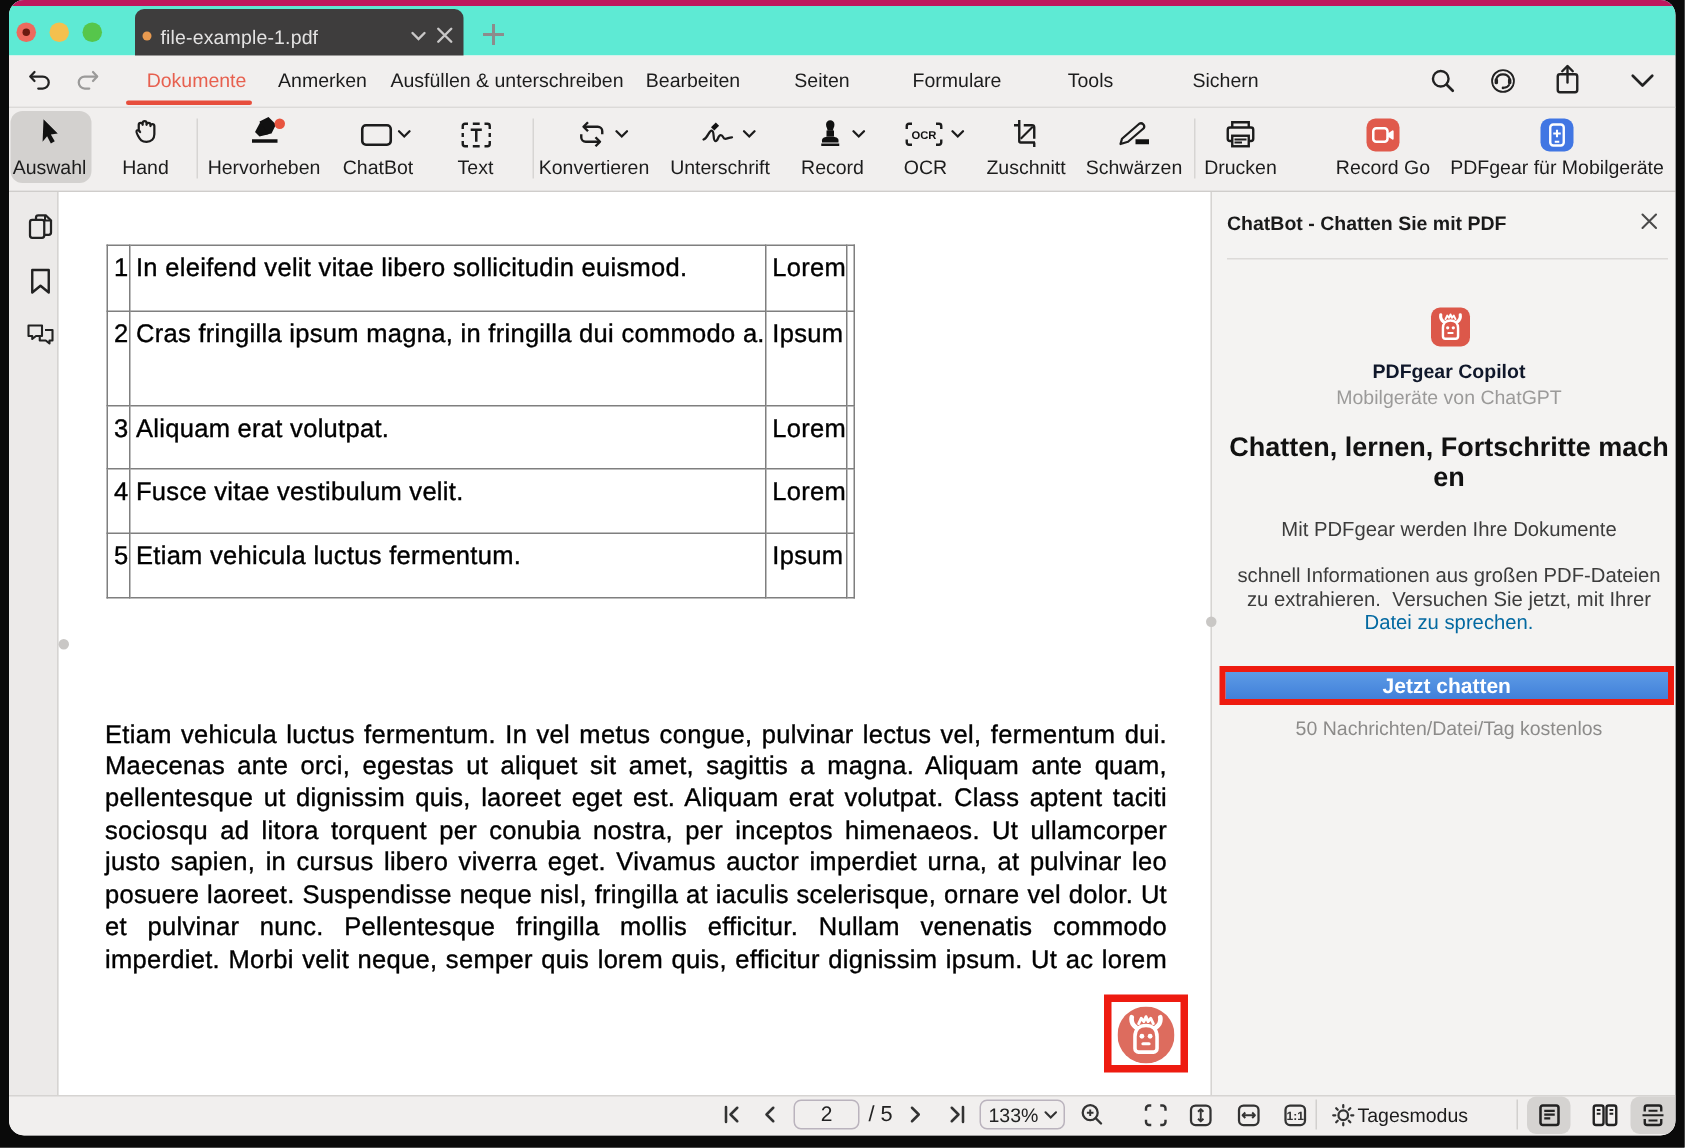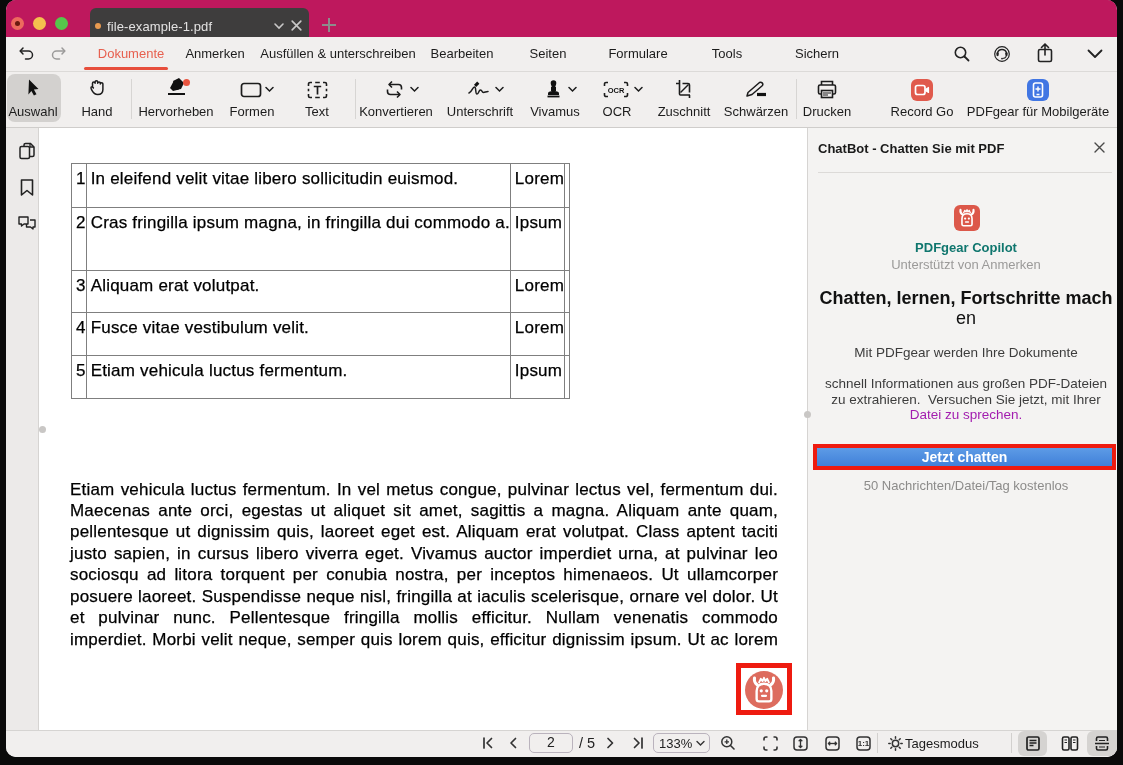--- a/index.html
+++ b/index.html
@@ -1,17 +1,17 @@
 <!DOCTYPE html>
 <html><head><meta charset="utf-8"><style>
 *{margin:0;padding:0;box-sizing:border-box}
 html,body{width:1123px;height:765px;background:#0a0a0a;font-family:"Liberation Sans",sans-serif;overflow:hidden}
 #win{position:absolute;left:6px;top:0;width:1111px;height:757px;border-radius:10px;overflow:hidden;background:#fff}
 .abs{position:absolute}
-#titlebar{position:absolute;left:0;top:0;width:100%;height:37px;background:#be185d;border-top:6px solid #be185d}
+#titlebar{position:absolute;left:0;top:0;width:100%;height:37px;background:#5eead4;border-top:4px solid #be185d}
 .light{position:absolute;top:10.5px;width:13px;height:13px;border-radius:50%}
 #tab{position:absolute;left:84px;top:2px;width:219px;height:35px;background:#3e3d3d;border-radius:6px 6px 0 0}
 #tab .dot{position:absolute;left:5px;top:14.5px;width:6px;height:6px;border-radius:50%;background:#e89a50}
 #tab .name{position:absolute;left:17px;top:11px;font-size:13px;color:#e3e2e2;letter-spacing:.1px}
 #menubar{position:absolute;left:0;top:37px;width:100%;height:34px;background:#f1efee}
 .mitem{position:absolute;top:46px;font-size:13px;color:#1c1c1c;white-space:nowrap;transform:translateX(-50%)}
 #startu{position:absolute;left:78px;top:66.5px;width:84px;height:3px;border-radius:2px;background:#e74e3c}
 #toolbar{position:absolute;left:0;top:71px;width:100%;height:56px;background:#f1efee;border-top:1px solid #dcdad8}
 #selbg{position:absolute;left:1px;top:74px;width:54px;height:48px;border-radius:8px;background:#d3d1cf}
 .tlabel{position:absolute;top:104px;font-size:13px;color:#1c1c1c;white-space:nowrap;transform:translateX(-50%)}
@@ -107,21 +107,21 @@
       <path d="M3 17h17" stroke="#111" stroke-width="2.2"></path>
     </svg>
   <div class="abs" style="left:177px;top:78.5px;width:7px;height:7px;border-radius:50%;background:#e8543f"></div>
   <div class="tlabel" style="left:170px">Hervorheben</div>
   <svg class="abs" style="left:234px;top:82px" width="22" height="16" viewBox="0 0 22 16">
       <rect x="1.5" y="1.5" width="19" height="13" rx="2.5" stroke="#1c1c1c" stroke-width="1.7" fill="none"></rect>
     </svg>
   <svg class="abs" style="left:259px;top:86px" width="9" height="7" viewBox="0 0 9 7">
       <path d="M1 1.5l3.5 3.5L8 1.5" stroke="#1c1c1c" stroke-width="1.5" fill="none" stroke-linecap="round"></path>
     </svg>
-  <div class="tlabel" style="left:246px">Formen</div>
+  <div class="tlabel" style="left:246px">ChatBot</div>
   <svg class="abs" style="left:301px;top:81px" width="21" height="18" viewBox="0 0 21 18">
       <path d="M5 1.5H3A1.5 1.5 0 0 0 1.5 3v2M16 1.5h2A1.5 1.5 0 0 1 19.5 3v2M5 16.5H3A1.5 1.5 0 0 1 1.5 15v-2M16 16.5h2a1.5 1.5 0 0 0 1.5-1.5v-2" stroke="#1c1c1c" stroke-width="1.6" fill="none"></path>
       <path d="M8.2 1.5h4.6M8.2 16.5h4.6M1.5 7.7v2.6M19.5 7.7v2.6" stroke="#1c1c1c" stroke-width="1.6"></path>
       <path d="M6.8 5.5h7.4M10.5 5.5v8" stroke="#1c1c1c" stroke-width="1.7"></path>
     </svg>
   <div class="tlabel" style="left:311px">Text</div>
   <div class="vsep" style="left:349px"></div>
   <svg class="abs" style="left:378px;top:80px" width="21" height="19" viewBox="0 0 21 19">
       <path d="M5.5 4.5h9a3 3 0 0 1 3 3v2" stroke="#1c1c1c" stroke-width="1.6" fill="none"></path>
       <path d="M15.5 14.5h-9a-3 3 0 0 1-3-3v-2" stroke="#1c1c1c" stroke-width="1.6" fill="none"></path>
@@ -142,21 +142,21 @@
   <div class="tlabel" style="left:474px">Unterschrift</div>
   <svg class="abs" style="left:539px;top:78px" width="17" height="21" viewBox="0 0 17 21">
       <path d="M8.5 2.2a2.8 2.8 0 0 1 2.8 2.8c0 2-1 2.6-1 4.2h-3.6c0-1.6-1-2.2-1-4.2a2.8 2.8 0 0 1 2.8-2.8z" fill="#111"></path>
       <rect x="6" y="9" width="5" height="4" fill="#111"></rect>
       <path d="M3 15.5c0-1.4 1.5-2.5 5.5-2.5s5.5 1.1 5.5 2.5V17H3z" fill="#111"></path>
       <path d="M2.5 18.5h12" stroke="#111" stroke-width="1.8"></path>
     </svg>
   <svg class="abs" style="left:562px;top:86px" width="9" height="7" viewBox="0 0 9 7">
       <path d="M1 1.5l3.5 3.5L8 1.5" stroke="#1c1c1c" stroke-width="1.5" fill="none" stroke-linecap="round"></path>
     </svg>
-  <div class="tlabel" style="left:549px">Vivamus</div>
+  <div class="tlabel" style="left:549px">Record</div>
   <svg class="abs" style="left:597px;top:81px" width="26" height="17" viewBox="0 0 26 17">
       <path d="M5 1.5H3A1.5 1.5 0 0 0 1.5 3v2M5 15.5H3A1.5 1.5 0 0 1 1.5 14v-2M21 1.5h2A1.5 1.5 0 0 1 24.5 3v2M21 15.5h2a1.5 1.5 0 0 0 1.5-1.5v-2" stroke="#1c1c1c" stroke-width="1.6" fill="none"></path>
       <text x="13" y="11.6" font-size="7.5" font-weight="bold" text-anchor="middle" fill="#111" font-family="Liberation Sans">OCR</text>
     </svg>
   <svg class="abs" style="left:628px;top:86px" width="9" height="7" viewBox="0 0 9 7">
       <path d="M1 1.5l3.5 3.5L8 1.5" stroke="#1c1c1c" stroke-width="1.5" fill="none" stroke-linecap="round"></path>
     </svg>
   <div class="tlabel" style="left:611px">OCR</div>
   <svg class="abs" style="left:669px;top:79px" width="19" height="20" viewBox="0 0 19 20">
       <path d="M1 4.5h3.5M4.5 1v14a1 1 0 0 0 1 1H15" stroke="#1c1c1c" stroke-width="1.6" fill="none"></path>
@@ -235,22 +235,22 @@
           <td>Etiam vehicula luctus fermentum.</td>
           <td>Ipsum</td>
           <td></td>
         </tr>
   </tbody>
     </table>
   <div id="para">
     <div>Etiam vehicula luctus fermentum. In vel metus congue, pulvinar lectus vel, fermentum dui.</div>
     <div>Maecenas ante orci, egestas ut aliquet sit amet, sagittis a magna. Aliquam ante quam,</div>
     <div>pellentesque ut dignissim quis, laoreet eget est. Aliquam erat volutpat. Class aptent taciti</div>
+    <div>sociosqu ad litora torquent per conubia nostra, per inceptos himenaeos. Ut ullamcorper</div>
     <div>justo sapien, in cursus libero viverra eget. Vivamus auctor imperdiet urna, at pulvinar leo</div>
-    <div>sociosqu ad litora torquent per conubia nostra, per inceptos himenaeos. Ut ullamcorper</div>
     <div>posuere laoreet. Suspendisse neque nisl, fringilla at iaculis scelerisque, ornare vel dolor. Ut</div>
     <div>et pulvinar nunc. Pellentesque fringilla mollis efficitur. Nullam venenatis commodo</div>
     <div>imperdiet. Morbi velit neque, semper quis lorem quis, efficitur dignissim ipsum. Ut ac lorem</div>
   </div>
   <div class="abs" style="left:730px;top:663px;width:56px;height:52px;border:5px solid #ee1b10;background:#fff"></div>
   <svg class="abs" style="left:739px;top:671px" width="38" height="38" viewBox="0 0 32 32">
       <circle cx="16" cy="16" r="16" fill="#dd6c5e"></circle>
       <g stroke="#fff" fill="none" stroke-linecap="round">
         <path d="M10.2 11.6C8.6 10.4 7.6 8.4 8 6" stroke-width="2.6"></path>
         <path d="M21.8 11.6C23.4 10.4 24.4 8.4 24 6" stroke-width="2.6"></path>
@@ -272,28 +272,28 @@
       <g stroke="#fff" fill="none" stroke-linecap="round">
         <path d="M10.2 11.6C8.6 10.4 7.6 8.4 8 6" stroke-width="2.6"></path>
         <path d="M21.8 11.6C23.4 10.4 24.4 8.4 24 6" stroke-width="2.6"></path>
         <path d="M11.9 9.6l1.4-3 1.5 1.9 1.2-2.8 1.2 2.8 1.5-1.9 1.4 3" stroke-width="1.6" stroke-linejoin="round"></path>
         <path d="M9.8 23.6a2 2 0 0 0 2 2h8.4a2 2 0 0 0 2-2v-6.8c0-3.8-2.4-6.1-6.2-6.1s-6.2 2.3-6.2 6.1z" stroke-width="2"></path>
       </g>
       <circle cx="13.7" cy="16.7" r="1.35" fill="#fff"></circle>
       <circle cx="18.3" cy="16.7" r="1.35" fill="#fff"></circle>
       <path d="M14.3 20.9h3.4" stroke="#fff" stroke-width="1.8" stroke-linecap="round"></path>
     </svg>
-  <div class="pnl" style="left:960px;top:240px;font-size:13px;font-weight:bold;color:#0f766e">PDFgear Copilot</div>
-  <div class="pnl" style="left:960px;top:257px;font-size:13px;color:#9b9a99">Unterstützt von Anmerken</div>
+  <div class="pnl" style="left:960px;top:240px;font-size:13px;font-weight:bold;color:#0f172a">PDFgear Copilot</div>
+  <div class="pnl" style="left:960px;top:257px;font-size:13px;color:#9b9a99">Mobilgeräte von ChatGPT</div>
   <div class="pnl" style="left:960px;top:287.5px;font-size:18px;font-weight:bold;color:#111">Chatten, lernen, Fortschritte mach</div>
-  <div class="pnl" style="left:960px;top:308px;font-size:18px;font-weight:normal;color:#111">en</div>
+  <div class="pnl" style="left:960px;top:308px;font-size:18px;font-weight:bold;color:#111">en</div>
   <div class="pnl" style="left:960px;top:345px;font-size:13.5px;color:#3c3c3c">Mit PDFgear werden Ihre Dokumente</div>
   <div class="pnl" style="left:960px;top:376px;font-size:13.5px;color:#3c3c3c">schnell Informationen aus großen PDF-Dateien</div>
   <div class="pnl" style="left:960px;top:391.5px;font-size:13.5px;color:#3c3c3c">zu extrahieren.&nbsp; Versuchen Sie jetzt, mit Ihrer</div>
-  <div class="pnl" style="left:960px;top:407px;font-size:13.5px;color:#a21caf">Datei zu sprechen.</div>
+  <div class="pnl" style="left:960px;top:407px;font-size:13.5px;color:#0369a1">Datei zu sprechen.</div>
   <div class="abs" style="left:807px;top:444px;width:303px;height:26px;border:4px solid #ee1b10;background:linear-gradient(#5d9be6,#4180d9);text-align:center;font-size:14px;font-weight:bold;color:#fff;line-height:18px">Jetzt chatten</div>
   <div class="pnl" style="left:960px;top:478px;font-size:13px;color:#8c8b8a">50 Nachrichten/Datei/Tag kostenlos</div>
   <div class="abs" style="left:798px;top:411px;width:7px;height:7px;border-radius:50%;background:#c9c7c5"></div>
   <div class="abs" style="left:33px;top:426px;width:7px;height:7px;border-radius:50%;background:#c9c7c5"></div>
   <div id="bottombar"></div>
   <svg class="bicon" style="left:475px;top:736px" width="13" height="14" viewBox="0 0 13 14">
       <path d="M3 2v10" stroke="#333" stroke-width="1.7" stroke-linecap="round"></path>
       <path d="M10.5 2.5L6 7l4.5 4.5" stroke="#333" stroke-width="1.7" fill="none" stroke-linecap="round" stroke-linejoin="round"></path>
     </svg>
   <svg class="bicon" style="left:501px;top:736px" width="11" height="14" viewBox="0 0 11 14">

